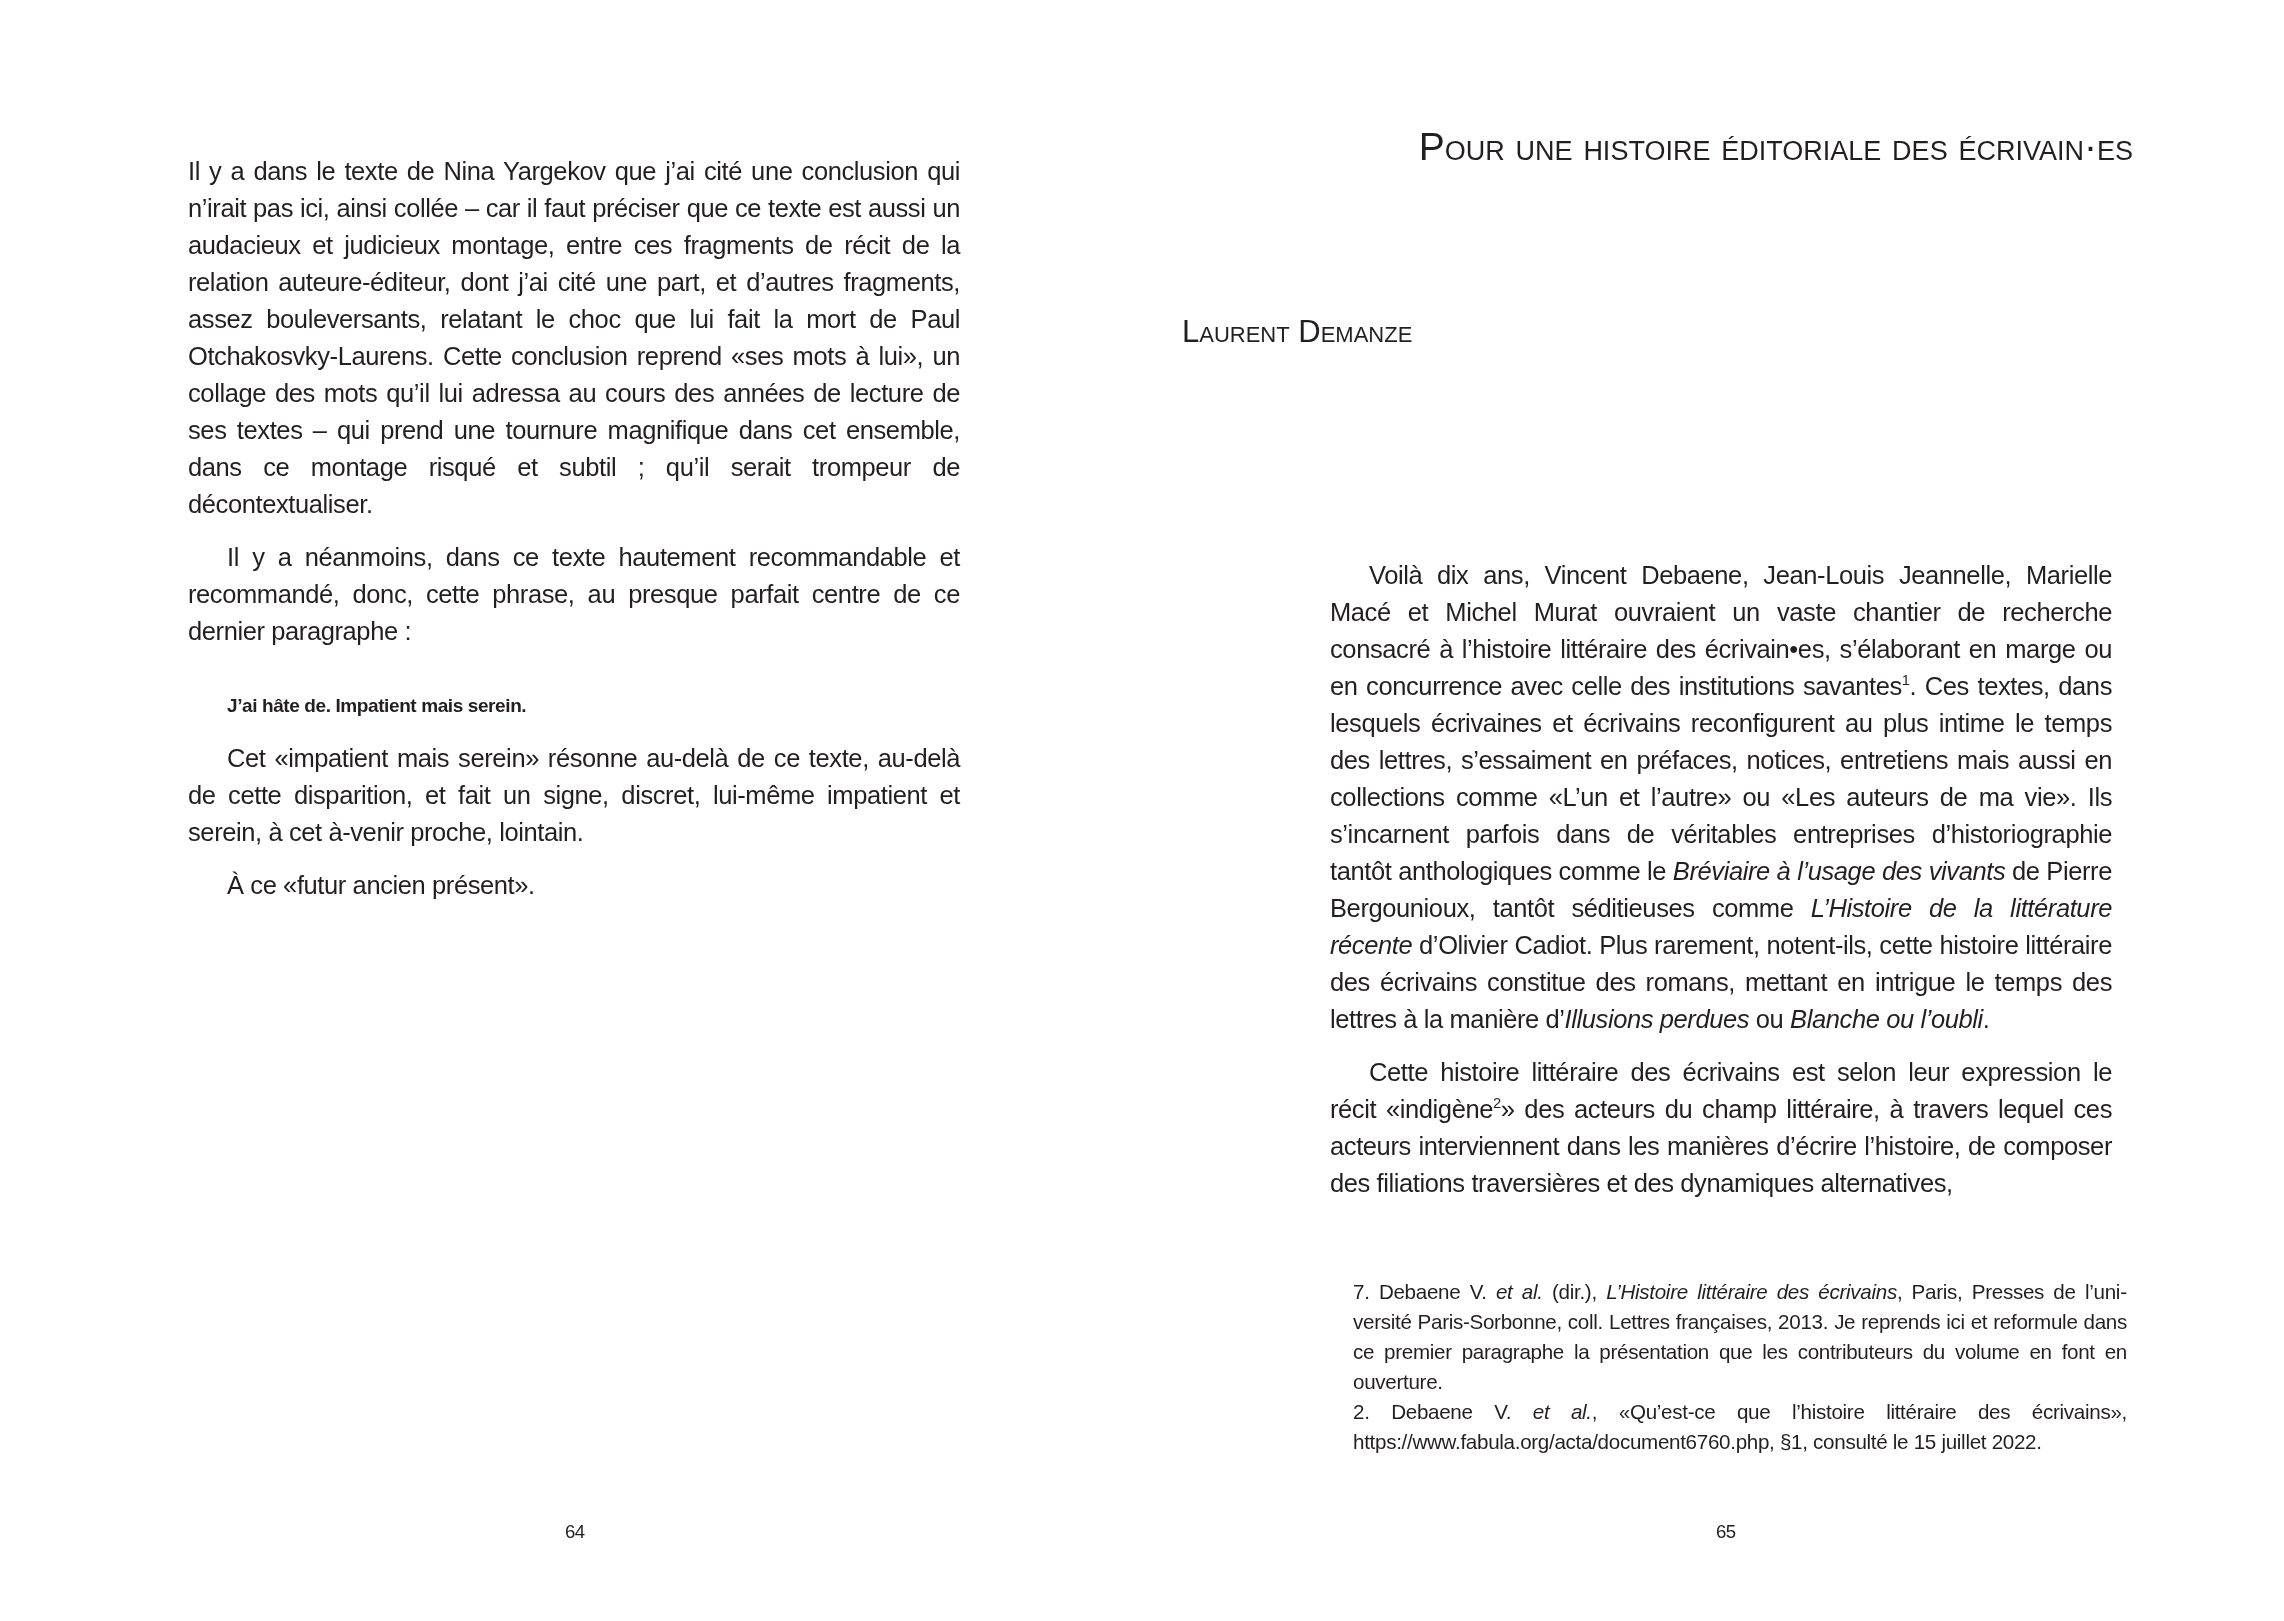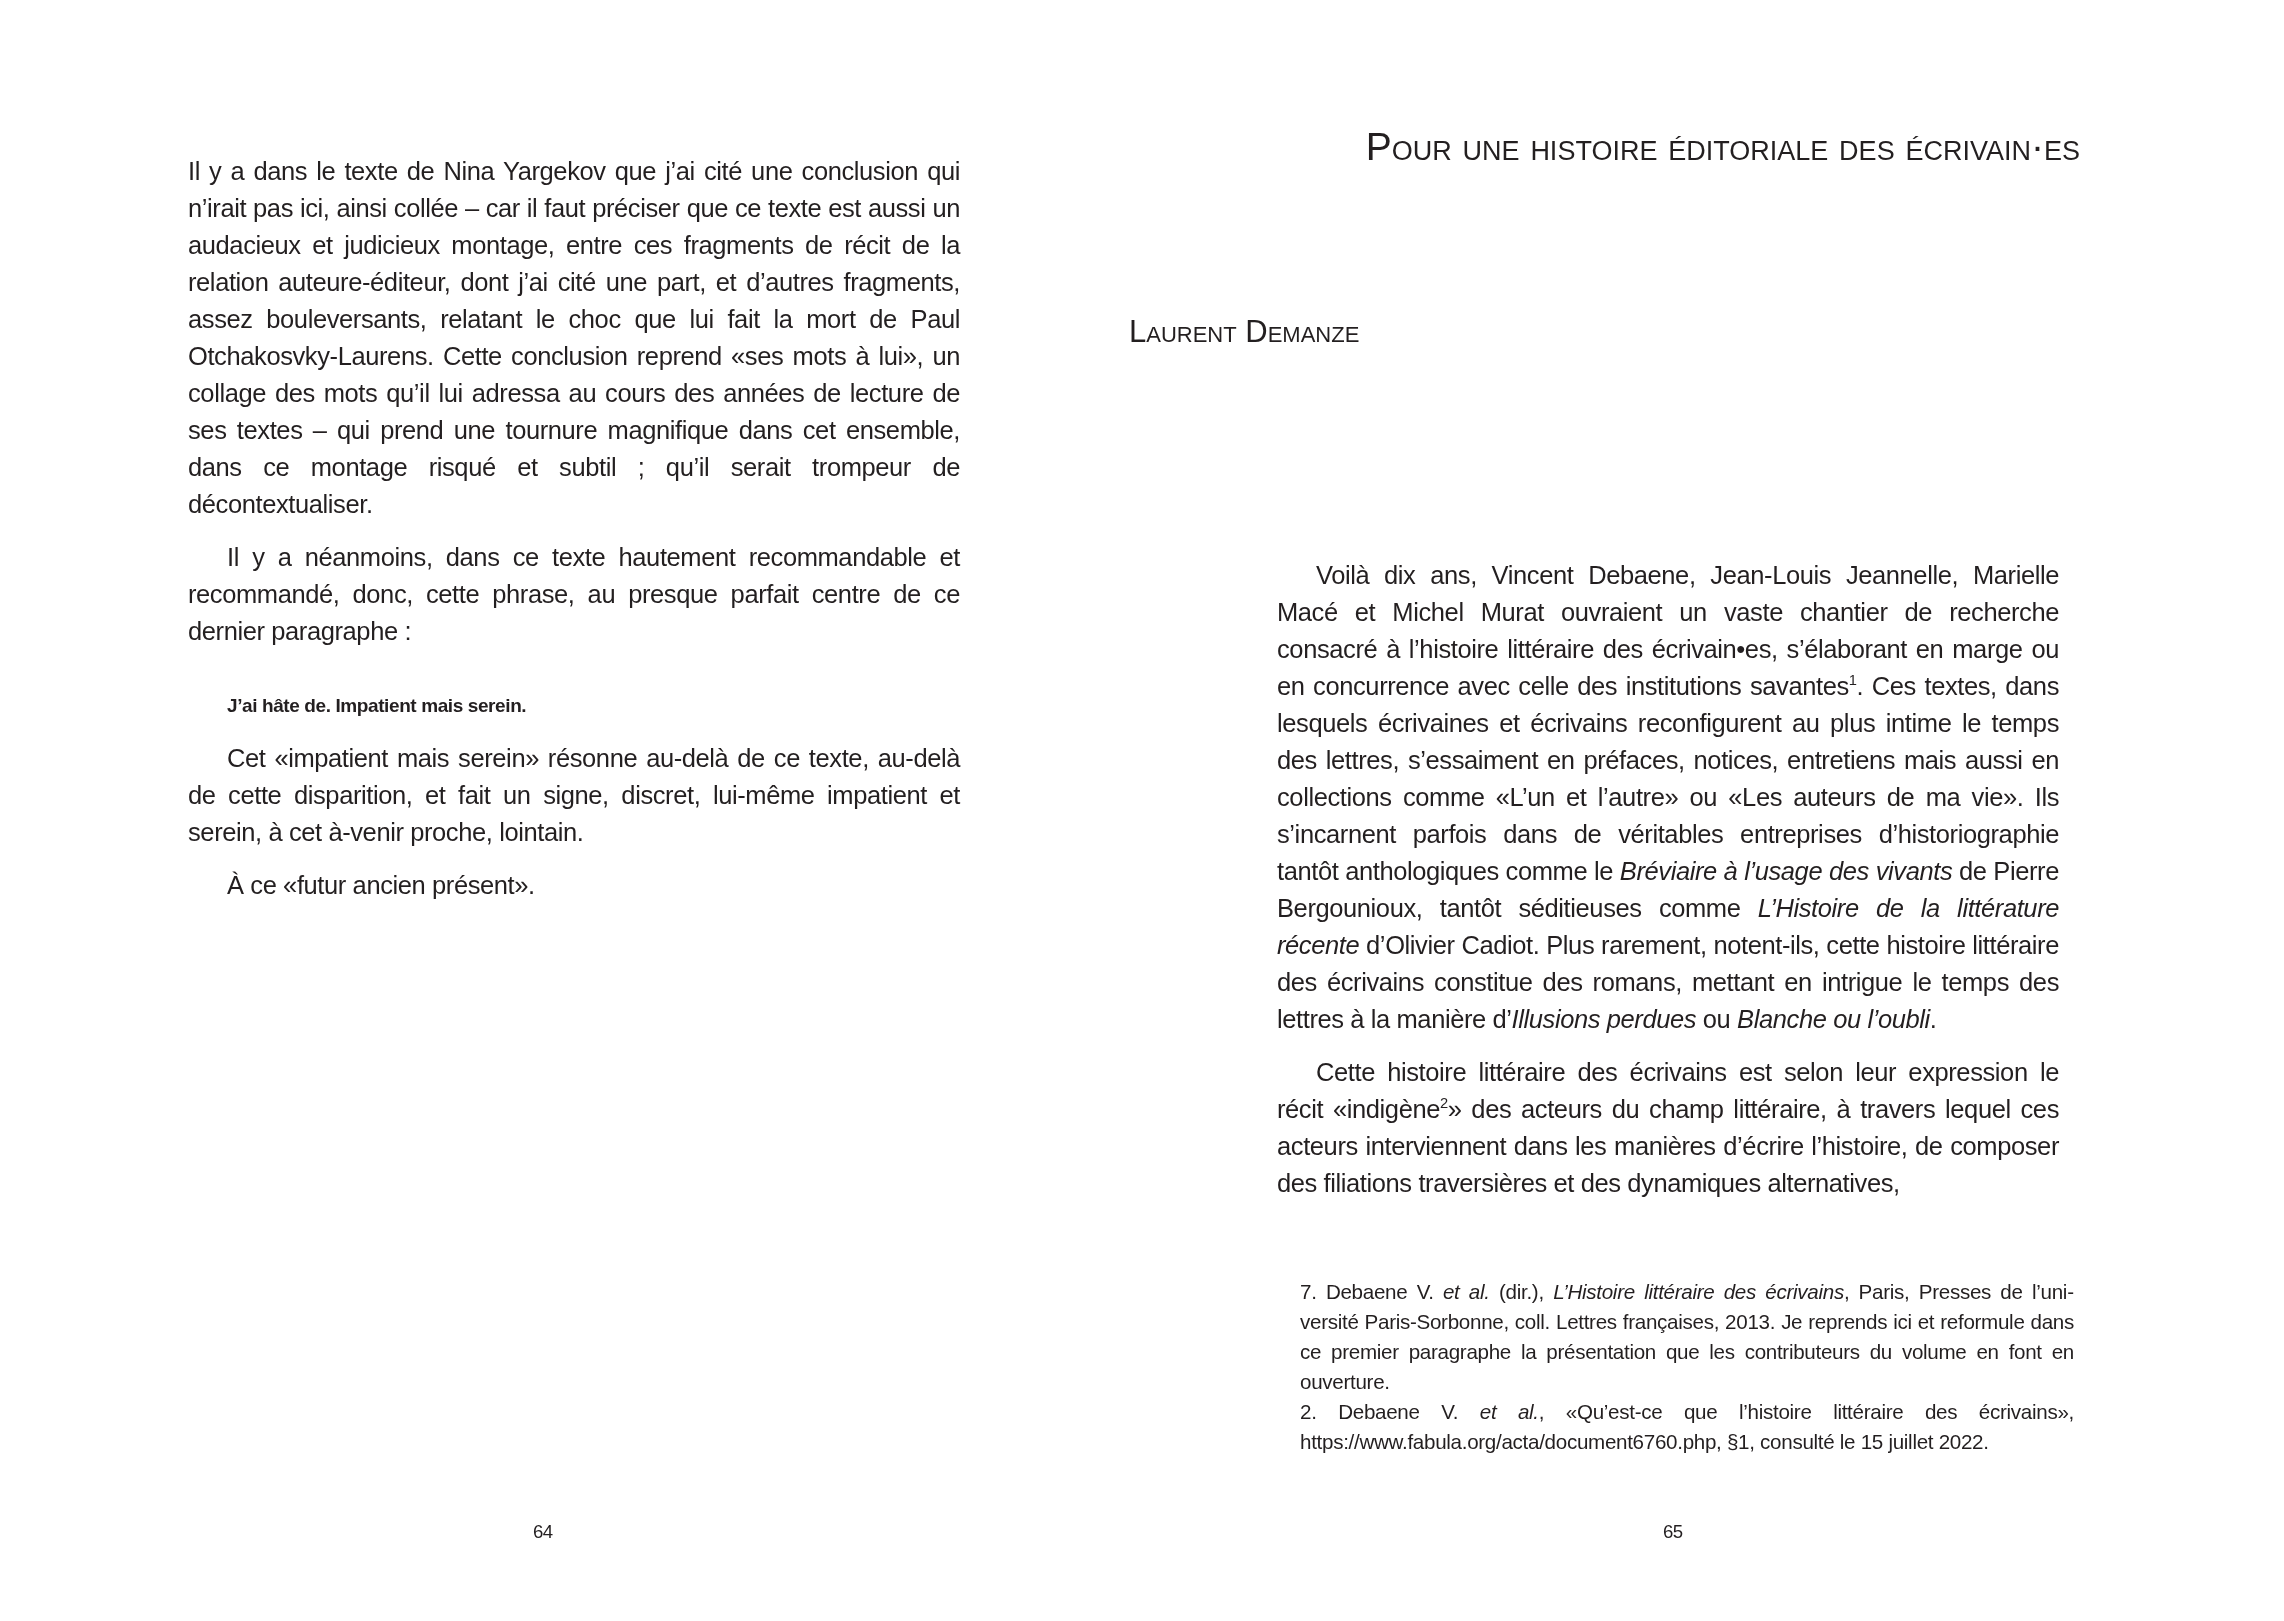--- a/index.html
+++ b/index.html
@@ -1,41 +1,41 @@
 <!DOCTYPE html>
 <html><head>
 <meta charset="utf-8">
 <style>
   html, body { margin: 0; padding: 0; background: #ffffff; }
   body { width: 2285px; height: 1621px; position: relative; overflow: hidden;
          font-family: "Liberation Sans", "DejaVu Sans", sans-serif; color: #231f20; }
   .page { position: absolute; top: 0; height: 1621px; }
   .page-left { left: 0; width: 1142px; }
-  .page-right { left: 1090px; width: 1142px; }
+  .page-right { left: 1143px; width: 1142px; }
   .col { position: absolute; }
   .col-left { left: 172px; top: 137px; width: 804px; }
   .col-right { left: 171px; top: 541px; width: 814px; }
   .body-text { font-size: 25.5px; line-height: 37px; text-align: justify; letter-spacing: -0.4px;
                hyphens: manual; }
   .body-text p { margin: 16px; }
   .indent { text-indent: 39px; }
   .quote-block { margin-top: 37px; }
   .quote-line { font-size: 19px; text-indent: 39px; line-height: 37px; margin: 0; font-weight: bold; }
   em { font-style: italic; }
   sup { font-size: 14.7px; line-height: 0; vertical-align: 9.8px; }
   .title-block { position: absolute; left: 39px; top: 123px; width: 951px; text-align: right; }
   .title-line { font-size: 39px; line-height: 47px; font-variant: small-caps; letter-spacing: 0px;
                 color: #231f20; margin: 0; font-weight: normal; }
   .author { position: absolute; left: 39px; top: 314px; width: 951px; text-align: left;
             font-size: 31px; font-variant: small-caps; margin: 0; }
   .footnotes { position: absolute; left: 210px; top: 1277px; width: 774px;
                font-size: 20.6px; line-height: 30px; text-align: justify; letter-spacing: -0.3px; }
   .footnotes p { margin: 0; }
   .page-number { position: absolute; top: 1521px; font-size: 18.6px; letter-spacing: -0.5px; }
-  .pn-left { left: 533px; }
+  .pn-left { left: 565px; }
   .pn-right { left: 573px; }
   .last-line { text-align-last: left; }
 </style>
 </head>
 <body>
 
 <div class="page page-left">
   <div class="col col-left body-text">
     <p class="last-line">Il y a dans le texte de Nina Yargekov que j’ai cité une conclusion qui n’irait pas ici, ainsi collée – car il faut préciser que ce texte est aussi un audacieux et judicieux montage, entre ces fragments de récit de la relation auteure-éditeur, dont j’ai cité une part, et d’autres frag­ments, assez bouleversants, relatant le choc que lui fait la mort de Paul Otchakosvky-Laurens. Cette conclusion reprend «ses mots à lui», un collage des mots qu’il lui adressa au cours des années de lecture de ses textes – qui prend une tournure magnifique dans cet ensemble, dans ce montage risqué et subtil ; qu’il serait trompeur de décontextualiser.</p>
     <p class="indent last-line">Il y a néanmoins, dans ce texte hautement recommandable et recommandé, donc, cette phrase, au presque parfait centre de ce dernier paragraphe :</p>

